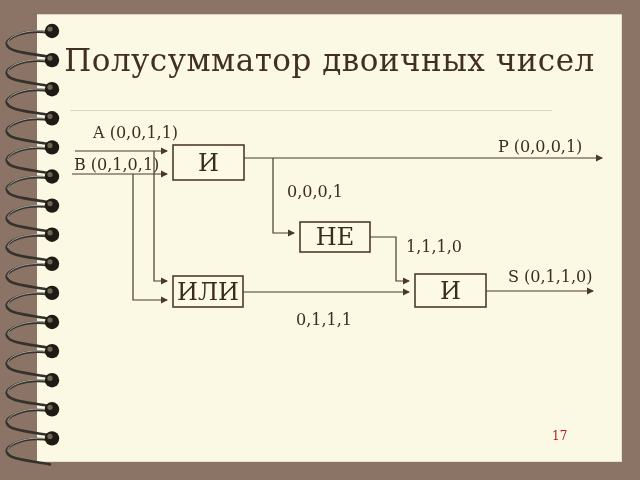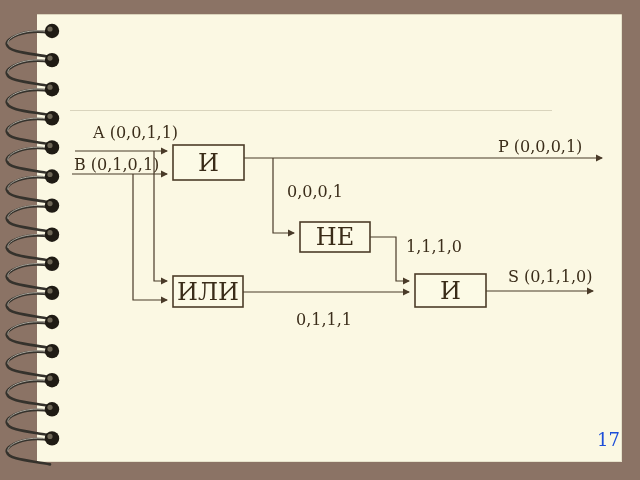--- a/index.html
+++ b/index.html
@@ -36,23 +36,23 @@
     border-top: 1px solid #d9d4bd;
   }
   .footer-date {
     position: absolute;
     left: 82px; top: 417px;
     font-size: 18px;
     color: #3c362a;
   }
   .footer-page {
     position: absolute;
-    left: 560px; top: 415px;
-    font-size: 18px;
-    color: #1d4ed8;
+    left: 515px; top: 415px;
+    font-size: 12px;
+    color: #b91c1c;
   }
   svg { position: absolute; left: 0; top: 0; }
   #diagram { z-index: 3; }
   #spiral  { z-index: 5; }
   .gate-box {
     fill: #fcfae6;
     stroke: #4c3c28;
     stroke-width: 1.6;
   }
   .gate-label {
@@ -71,20 +71,21 @@
     font-size: 16px;
     fill: #3b2d1a;
   }
 </style>
 </head>
 <body>
 
 <div id="stage">
 
   <div id="slide">
+    <div class="title">Полусумматор двоичных чисел</div>
     <div class="separator"></div>
     <div class="footer-page">17</div>
   </div>
 
   <svg id="diagram" width="640" height="480" viewBox="0 0 640 480">
     <defs>
       <marker id="arrow" markerUnits="userSpaceOnUse" markerWidth="8" markerHeight="8" refX="6" refY="4" orient="auto">
         <path d="M0,0.6 L7,4 L0,7.4 Z" fill="#493a28"></path>
       </marker>
     </defs>

